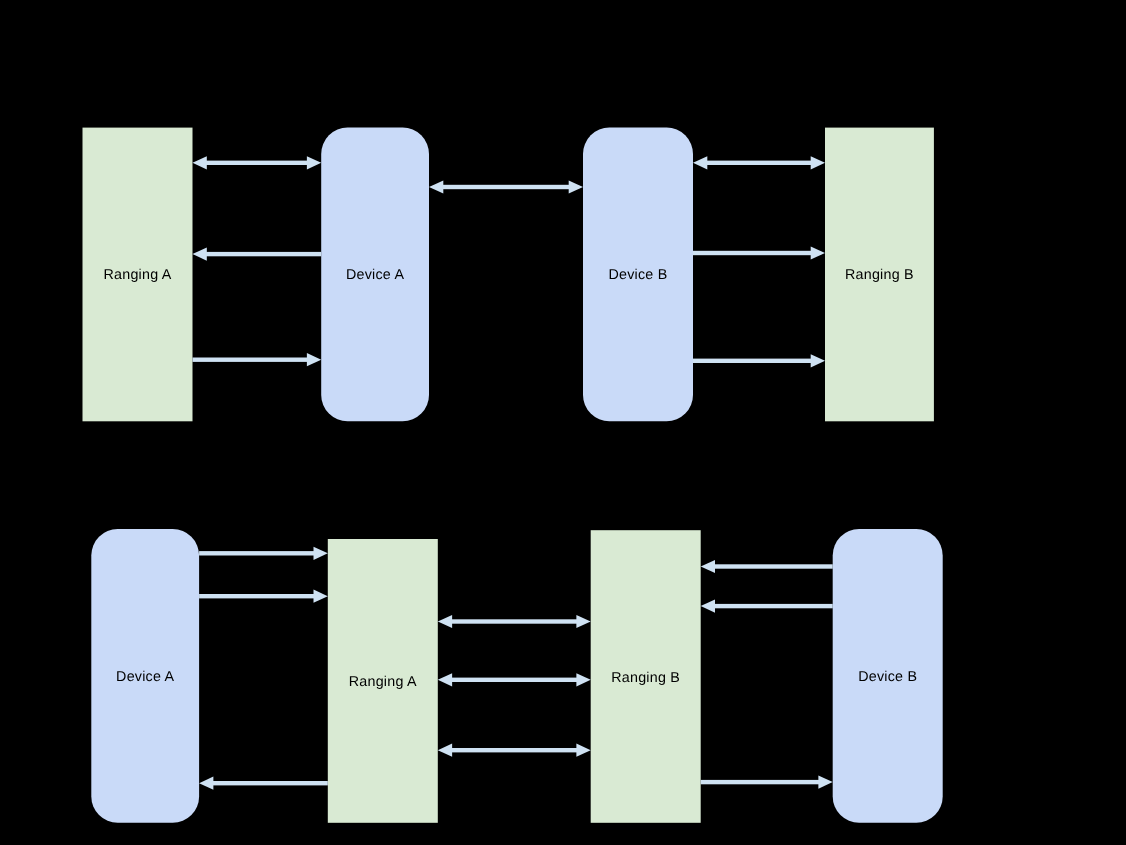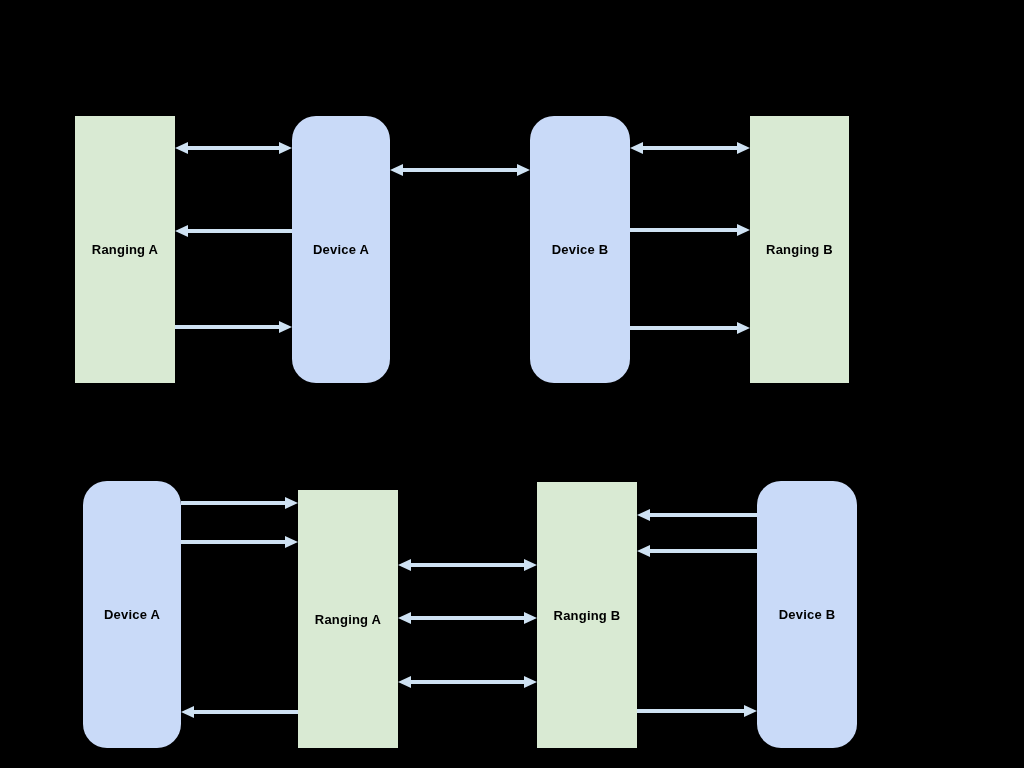--- a/index.html
+++ b/index.html
@@ -23,21 +23,21 @@
     box-sizing: border-box;
     text-align: center;
   }
   .node.device {
     border-radius: 24px;
   }
   .node.ranging {
     border-radius: 0;
   }
   .node-label {
-    font-weight: bold;
+    font-weight: normal;
     font-size: 13px;
     letter-spacing: 0.2px;
   }
   .edge {
     position: absolute;
     height: 20px;
   }
   .edge .line {
     position: absolute;
     top: 50%;

